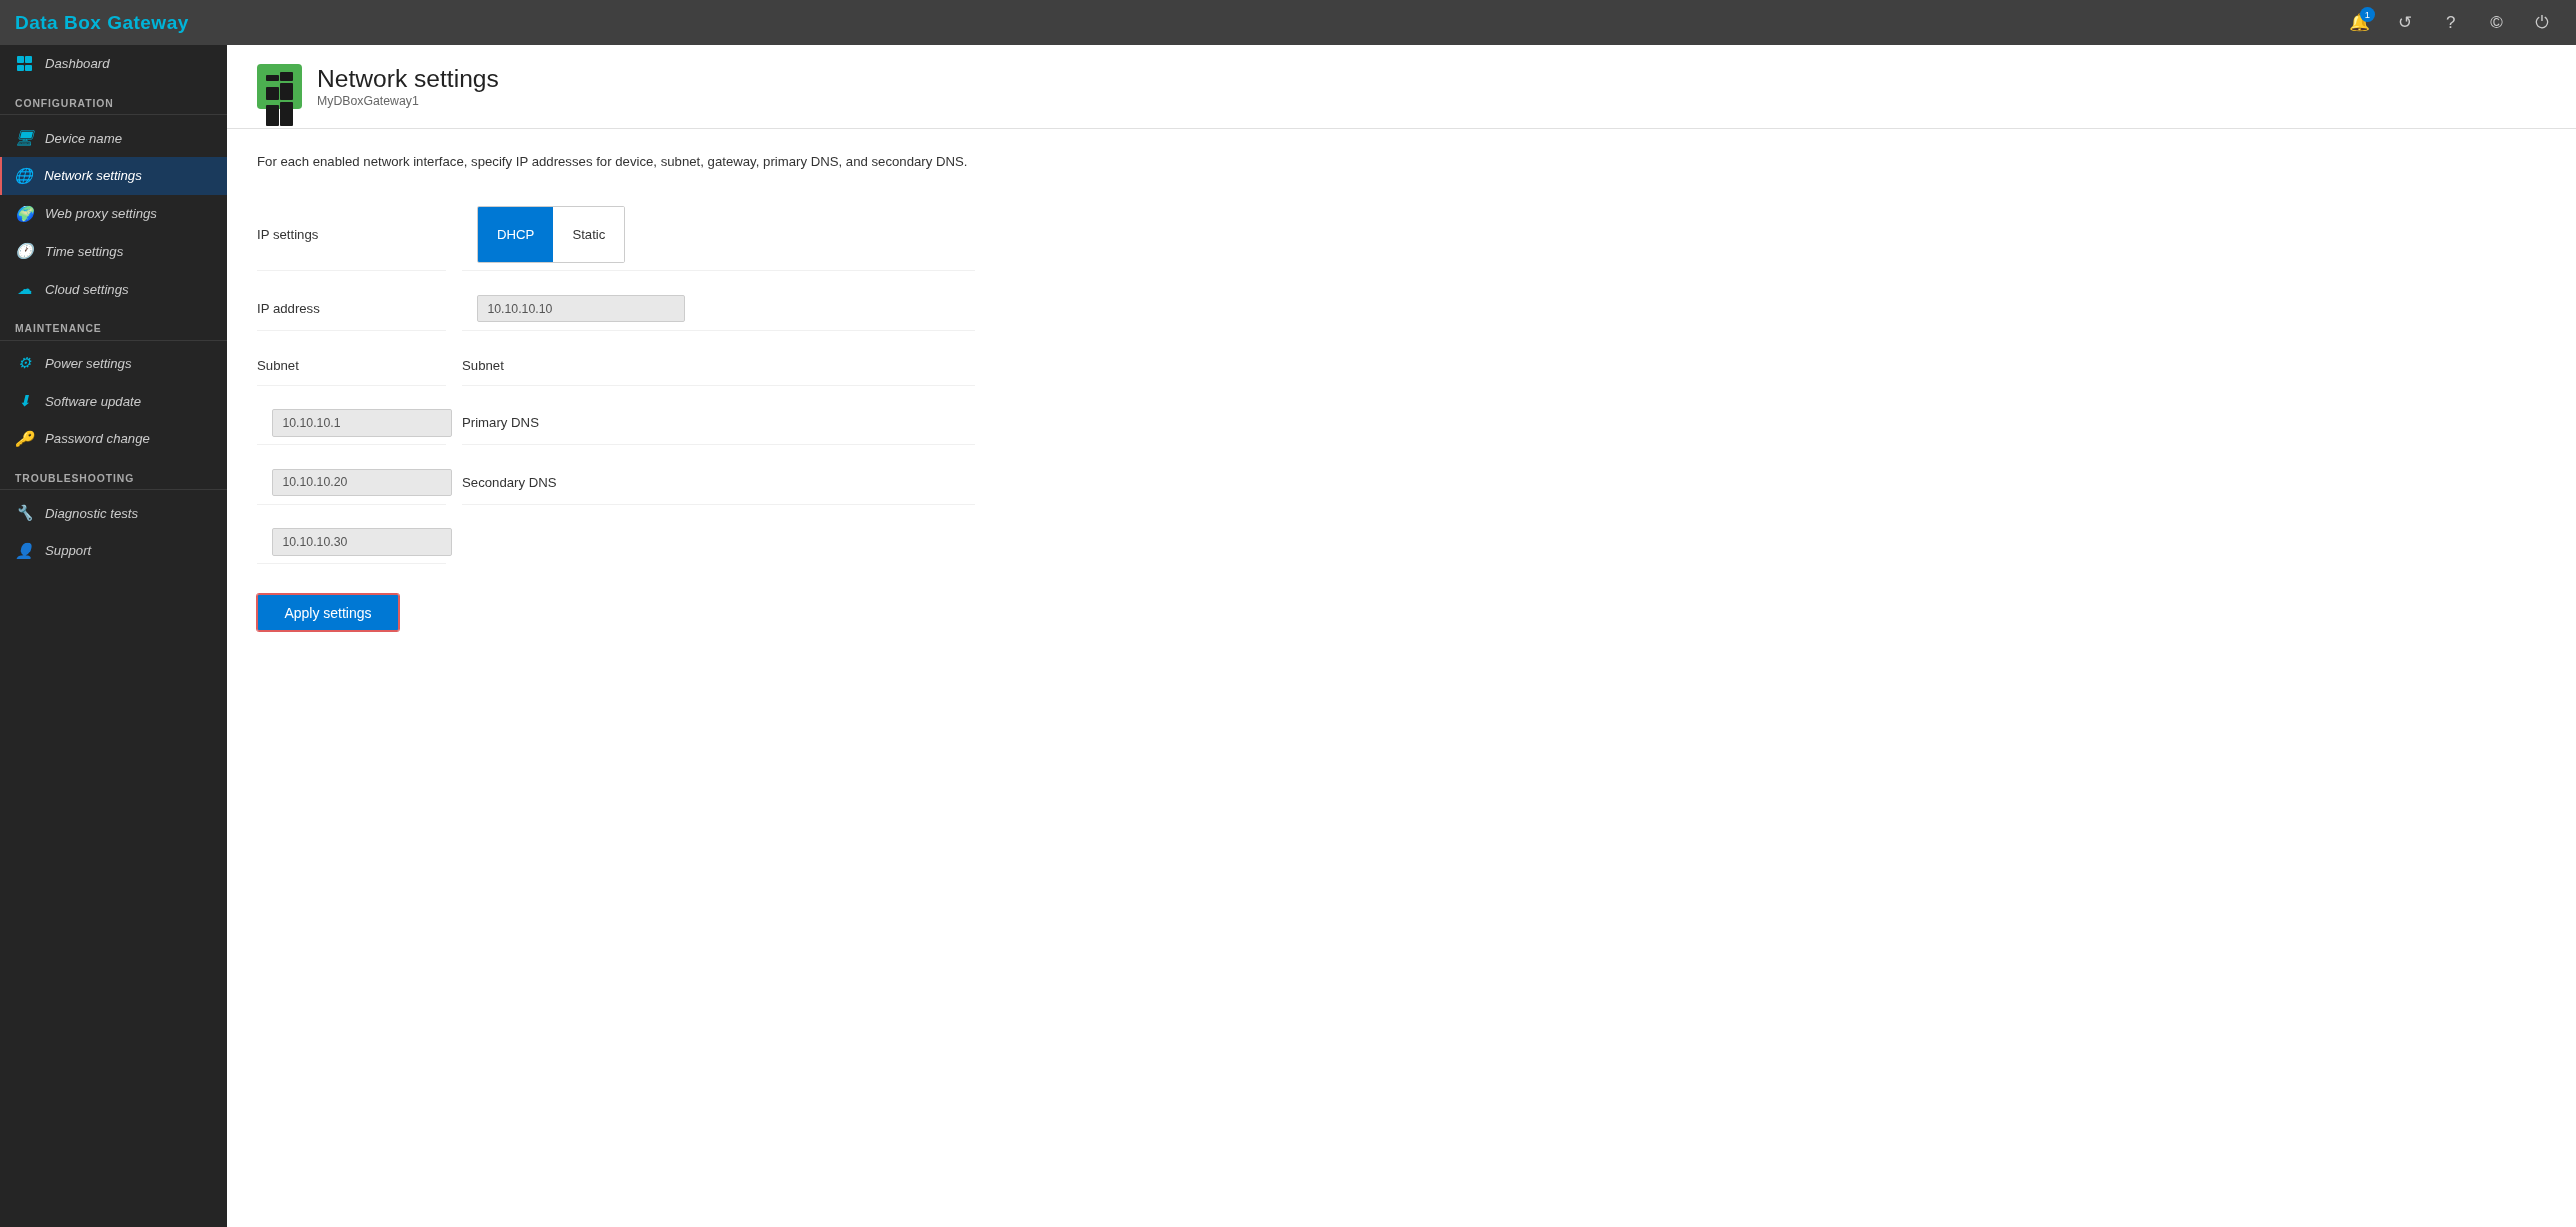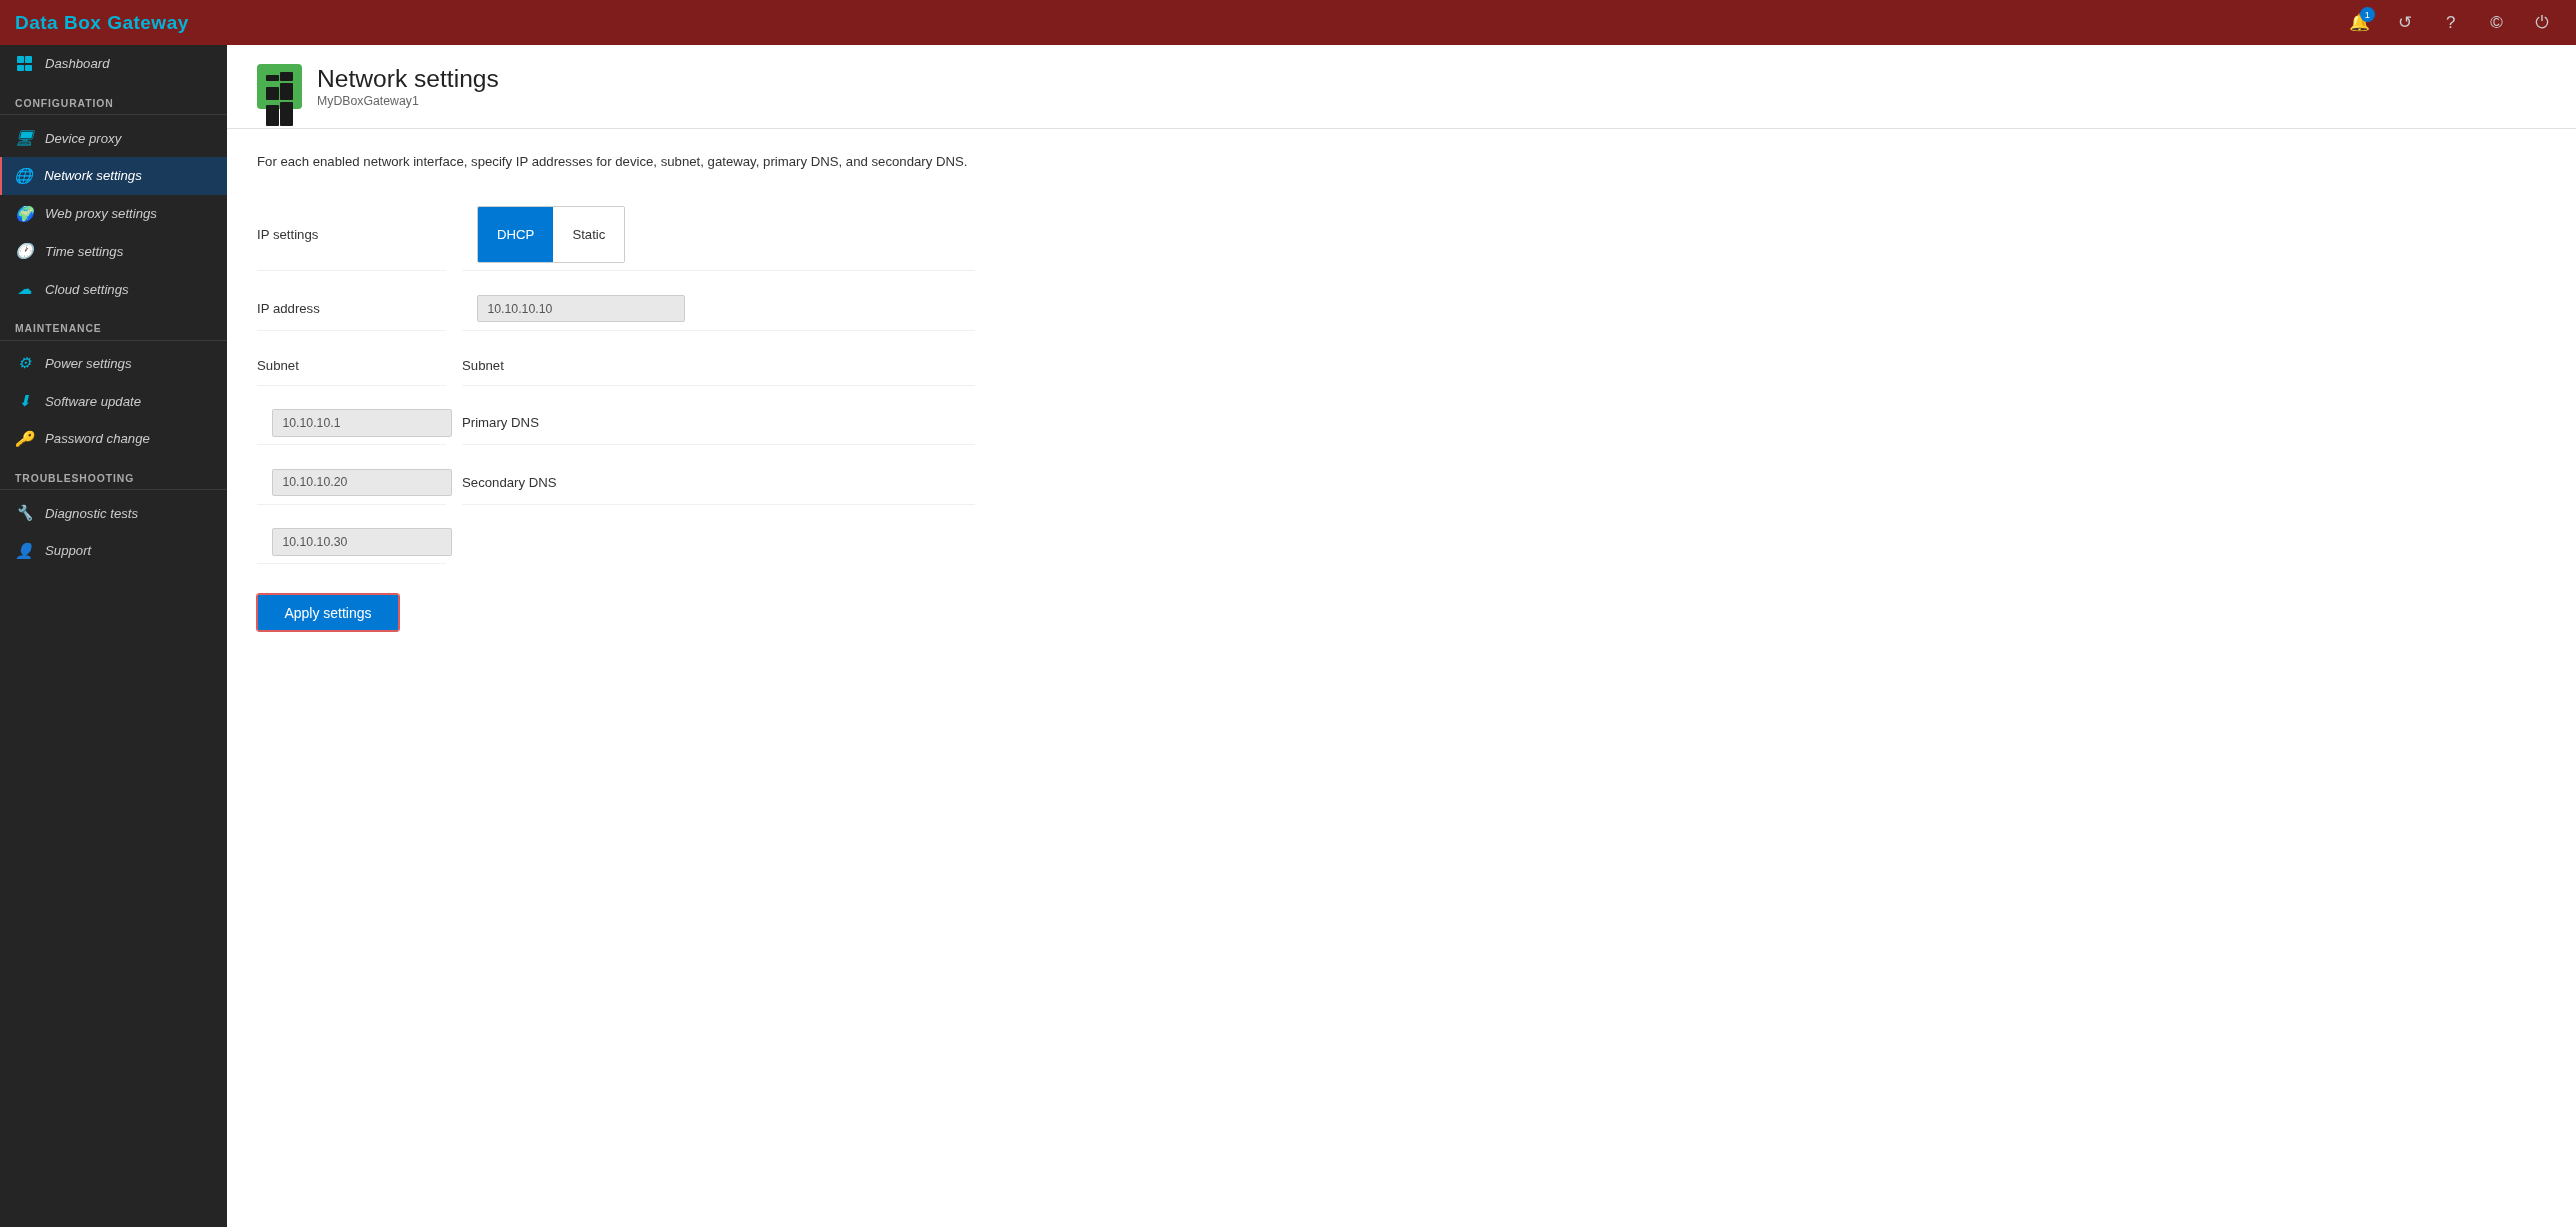--- a/index.html
+++ b/index.html
@@ -1,20 +1,20 @@
 <!DOCTYPE html>
 <html style="font-size:15px"><head>
   <meta charset="utf-8">
   <style>
     * { box-sizing: border-box; margin: 0; padding: 0; }
     body { font-family: 'Segoe UI', Arial, sans-serif; background: #1a1a1a; color: #fff; height: 100vh; display: flex; flex-direction: column; overflow: hidden; }
 
     
     .topbar {
-      background: #7f1d1d;
+      background: #404040;
       display: flex;
       align-items: center;
       justify-content: space-between;
       height: 45px;
       padding: 0 15px;
       flex-shrink: 0;
     }
     .topbar-title {
       color: #00b4d8;
       font-size: 19px;
@@ -284,21 +284,21 @@
         </div>
       </div>
       <span>Dashboard</span>
     </div>
 
     <div class="sidebar-section-label">CONFIGURATION</div>
     <div class="sidebar-divider"></div>
 
     <div class="sidebar-item">
       <div class="sidebar-item-icon" style="color:#00b4d8; font-size:15px;">🖥</div>
-      <span>Device proxy</span>
+      <span>Device name</span>
     </div>
 
     <div class="sidebar-item active">
       <div class="sidebar-item-icon" style="color:#00b4d8; font-size:15px;">🌐</div>
       <span>Network settings</span>
     </div>
 
     <div class="sidebar-item">
       <div class="sidebar-item-icon" style="color:#00b4d8; font-size:15px;">🌍</div>
       <span>Web proxy settings</span>

